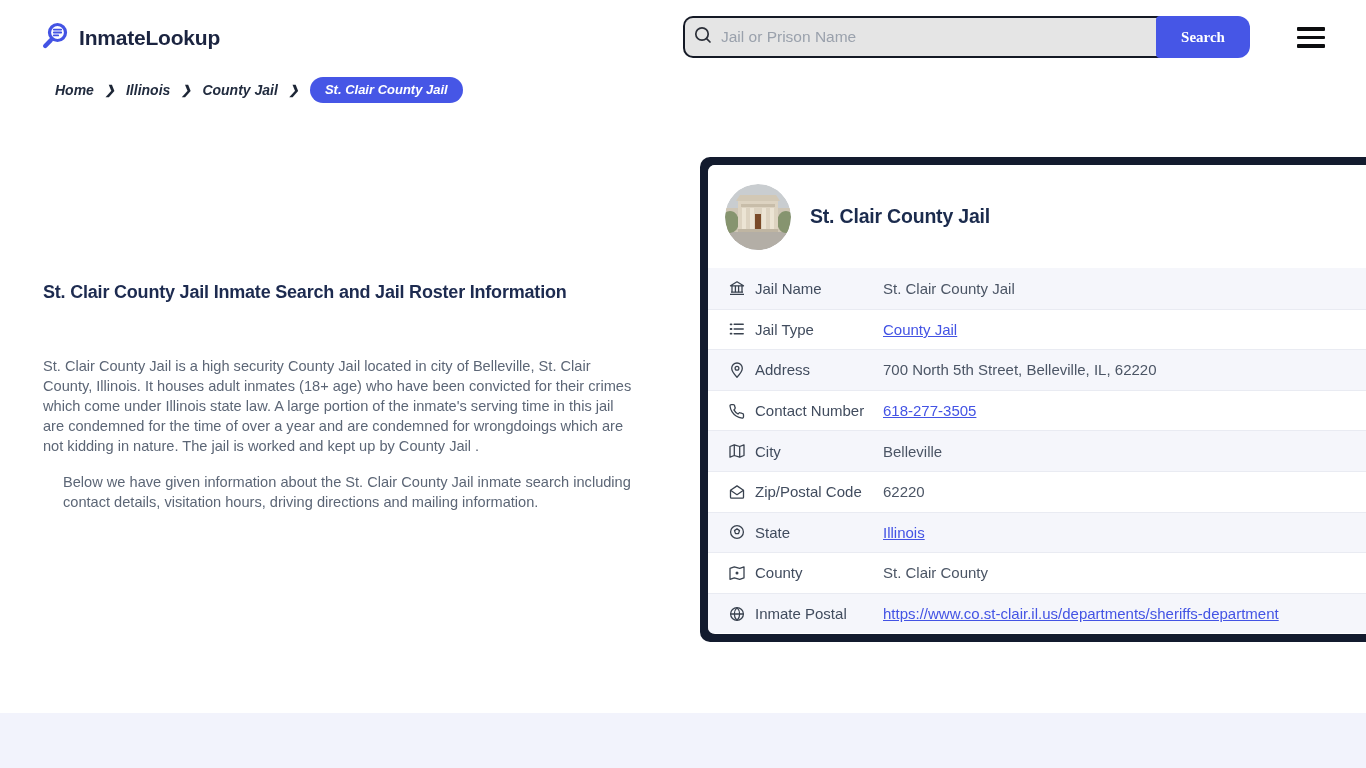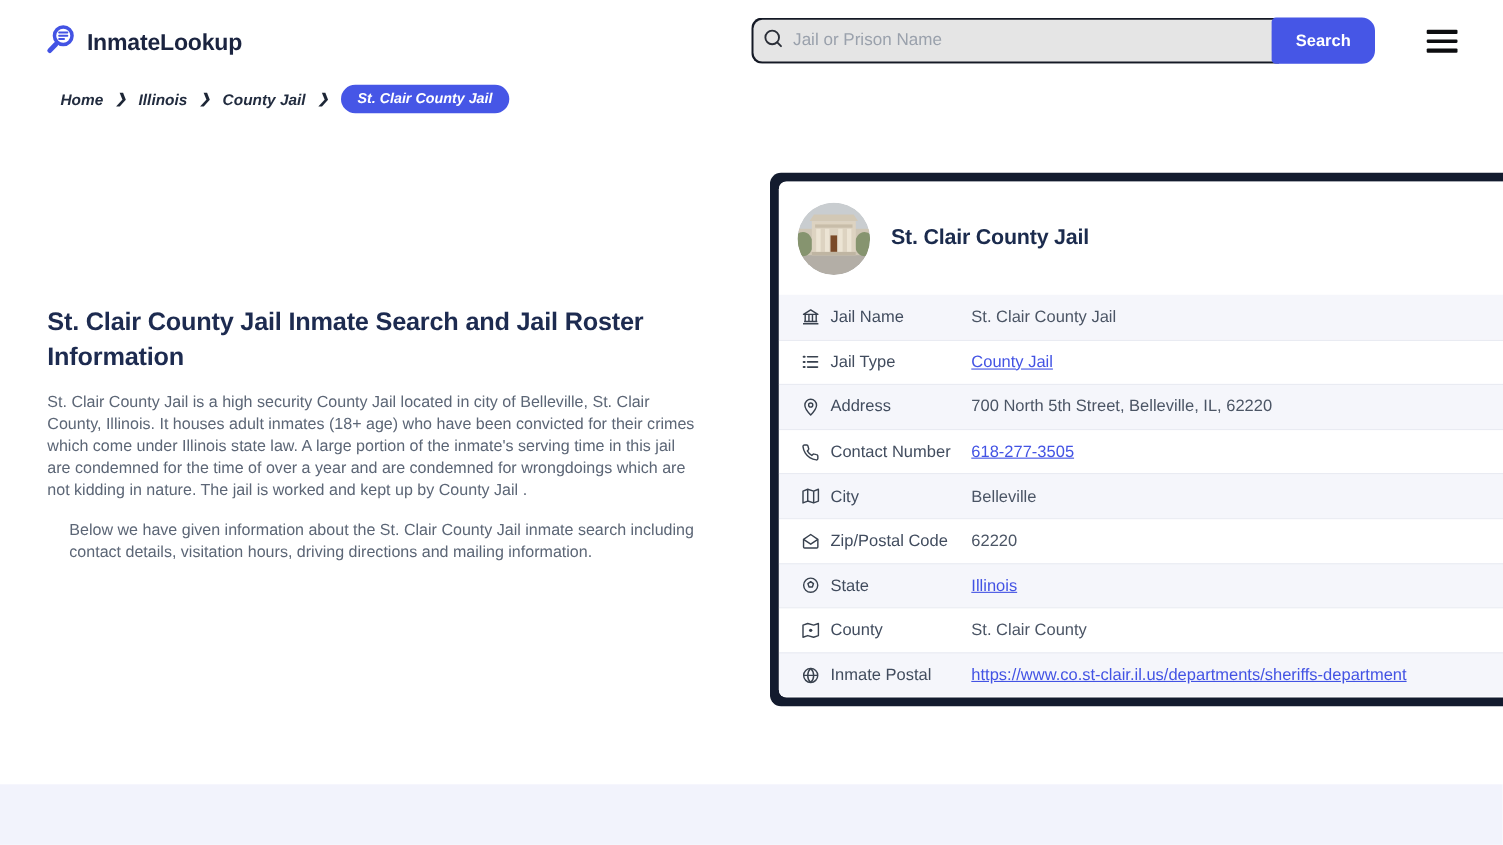--- a/index.html
+++ b/index.html
@@ -12,36 +12,36 @@
 
   .search-wrap { position:absolute; left:683px; top:16px; width:567px; height:42px; }
   .search-input-box { position:absolute; left:0; top:0; width:480px; height:42px;
         border:2px solid #141925; border-radius:10px 0 0 10px; border-right:none;
         background:#e5e5e5; display:flex; align-items:center; padding-left:8px; }
   .search-input { border:none; outline:none; flex:1; font-size:15.5px; color:#333;
         font-family:"Liberation Sans", sans-serif; margin-left:8px; background:transparent; }
   .search-input::placeholder { color:#9aa1ac; }
   .search-btn { position:absolute; right:0; top:0; width:94px; height:42px; background:#4656e6;
         color:#fff; font-size:15px; font-weight:700; border:none; border-radius:4px 12px 12px 4px;
-        cursor:pointer; font-family:Liberation Sans, sans-serif; }
+        cursor:pointer; font-family:Liberation Serif, serif; }
 
   .hamburger { position:absolute; left:1297px; top:27px; width:28px; height:21px; cursor:pointer;
         display:flex; flex-direction:column; justify-content:space-between; }
   .hamburger div { height:3.6px; background:#0c0d0f; border-radius:1px; }
 
   
   .breadcrumb { position:absolute; left:55px; top:77px; display:flex; align-items:center; gap:11px;font-style:italic; }
   .crumb { font-size:14px; font-weight:600; color:#222c3f; cursor:pointer; }
   .crumb-sep { font-size:12px; font-weight:700; color:#1d2636; }
   .crumb-badge { background:#4656e6; color:#fff; font-size:13px; font-weight:700;
         padding:5px 15px 6px; border-radius:13px; cursor:pointer; }
 
   
   .page-title { position:absolute; left:43px; top:276px; width:592px;
-        font-size:23px; line-height:32px; font-weight:700; color:#1d2b50; letter-spacing:-0.2px; }
+        font-size:18px; line-height:32px; font-weight:700; color:#1d2b50; letter-spacing:-0.2px; }
   .para { position:absolute; left:43px; width:594px; font-size:14.6px; line-height:20px; color:#5c6676; }
   .para-1 { top:356px; }
   .para-2 { top:472px;margin-left:20px; }
 
   
   .card { position:absolute; left:700px; top:157px; width:712px; height:485px;
         background:#131b2e; border-radius:10px; padding:8px 0 8px 8px; }
   .card-inner { width:100%; height:100%; background:#ffffff; border-radius:7px 0 0 7px; overflow:hidden; }
   .card-head { height:103px; display:flex; align-items:center; padding-left:17px; background:#fff; }
   .avatar { width:66px; height:66px; border-radius:50%; overflow:hidden; flex:0 0 66px; }

